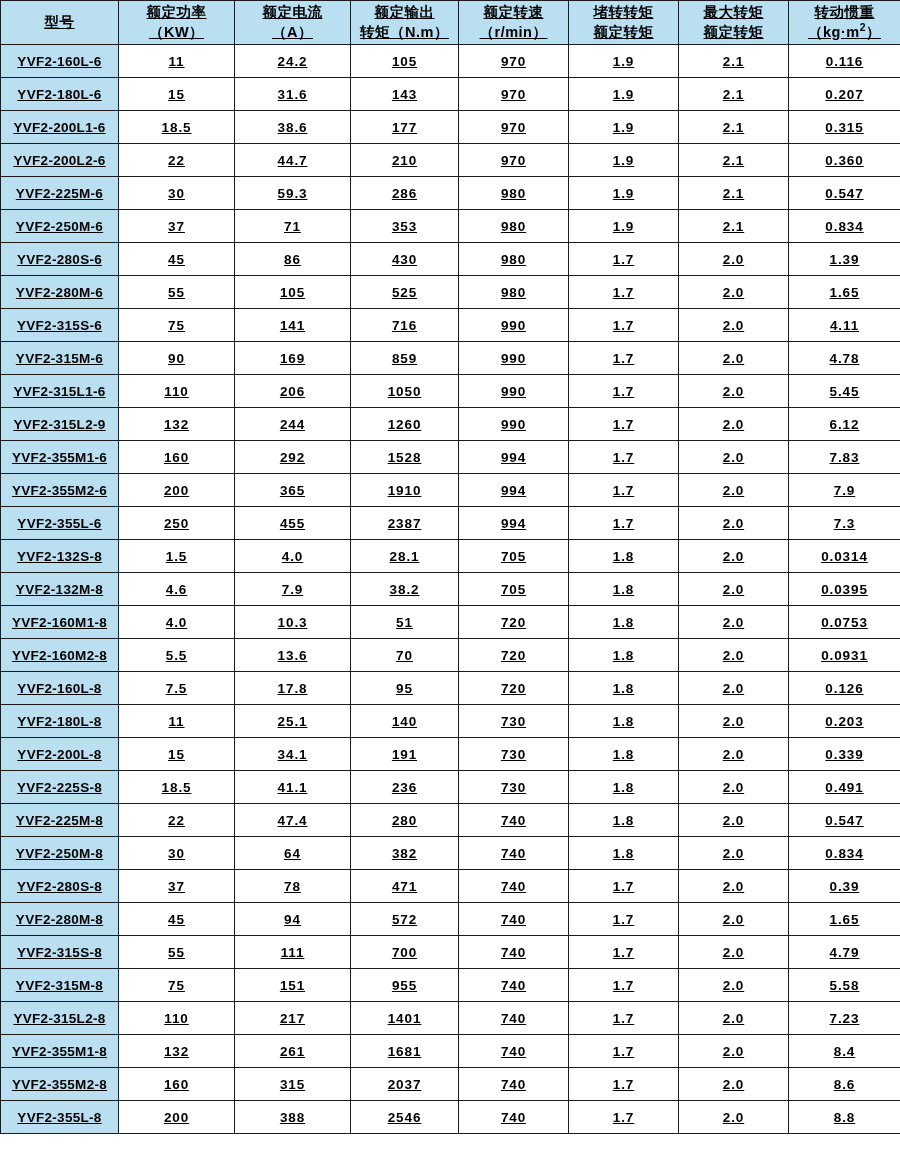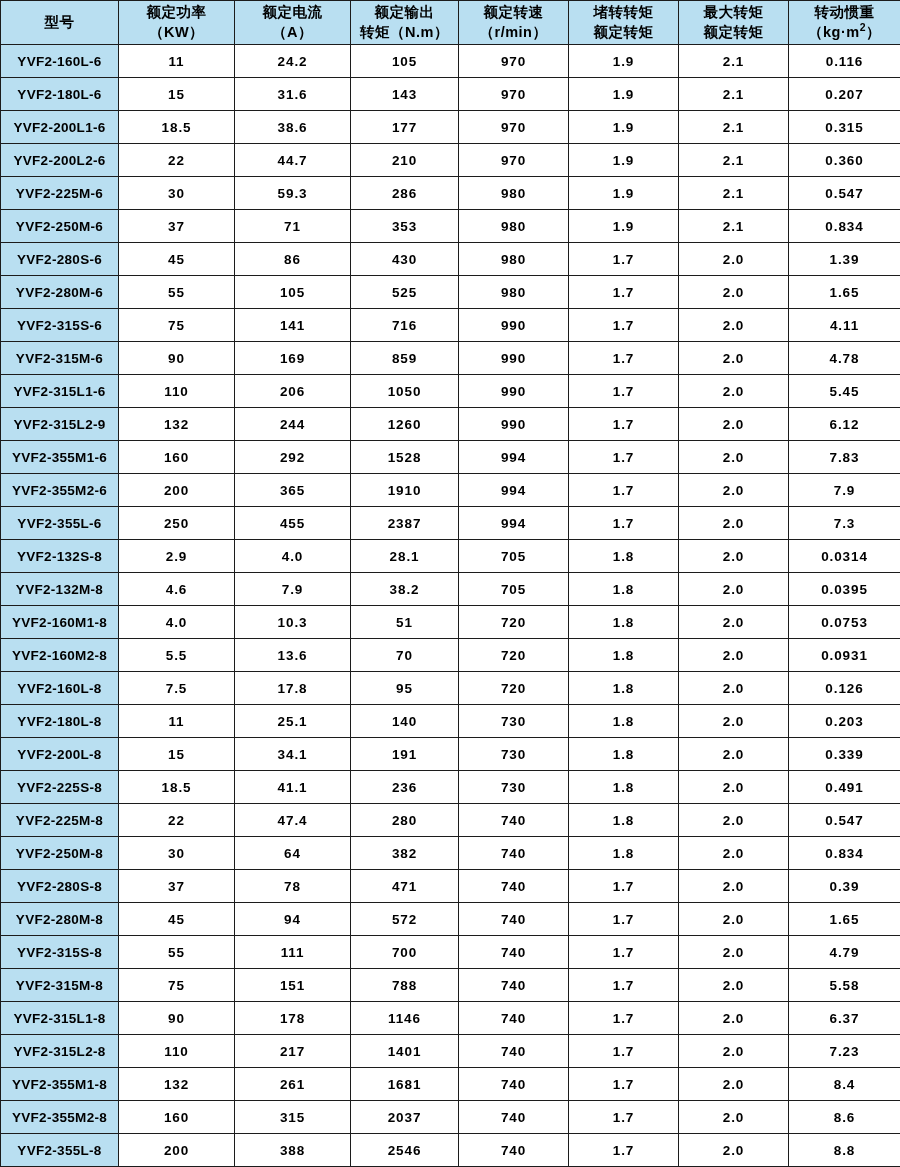--- a/index.html
+++ b/index.html
@@ -10,20 +10,21 @@
   body {
     width: 900px;
     height: 1167px;
     font-family: "Liberation Sans", "DejaVu Sans", sans-serif;
     overflow: hidden;
   }
   #spec-table {
     width: 900px;
     border-collapse: collapse;
     table-layout: fixed;
+    text-decoration: underline;
   }
   #spec-table col.c-model  { width: 118px; }
   #spec-table col.c-power  { width: 116px; }
   #spec-table col.c-curr   { width: 116px; }
   #spec-table col.c-torque { width: 108px; }
   #spec-table col.c-speed  { width: 110px; }
   #spec-table col.c-lock   { width: 110px; }
   #spec-table col.c-max    { width: 110px; }
   #spec-table col.c-inert  { width: 112px; }
 
@@ -264,21 +265,21 @@
         <td>250</td>
         <td>455</td>
         <td>2387</td>
         <td>994</td>
         <td>1.7</td>
         <td>2.0</td>
         <td>7.3</td>
       </tr>
       <tr>
         <td class="model-cell">YVF2-132S-8</td>
-        <td>2.9</td>
+        <td>1.5</td>
         <td>4.0</td>
         <td>28.1</td>
         <td>705</td>
         <td>1.8</td>
         <td>2.0</td>
         <td>0.0314</td>
       </tr>
       <tr>
         <td class="model-cell">YVF2-132M-8</td>
         <td>4.6</td>
@@ -396,35 +397,25 @@
         <td>700</td>
         <td>740</td>
         <td>1.7</td>
         <td>2.0</td>
         <td>4.79</td>
       </tr>
       <tr>
         <td class="model-cell">YVF2-315M-8</td>
         <td>75</td>
         <td>151</td>
-        <td>788</td>
+        <td>955</td>
         <td>740</td>
         <td>1.7</td>
         <td>2.0</td>
         <td>5.58</td>
-      </tr>
-      <tr>
-        <td class="model-cell">YVF2-315L1-8</td>
-        <td>90</td>
-        <td>178</td>
-        <td>1146</td>
-        <td>740</td>
-        <td>1.7</td>
-        <td>2.0</td>
-        <td>6.37</td>
       </tr>
       <tr>
         <td class="model-cell">YVF2-315L2-8</td>
         <td>110</td>
         <td>217</td>
         <td>1401</td>
         <td>740</td>
         <td>1.7</td>
         <td>2.0</td>
         <td>7.23</td>

